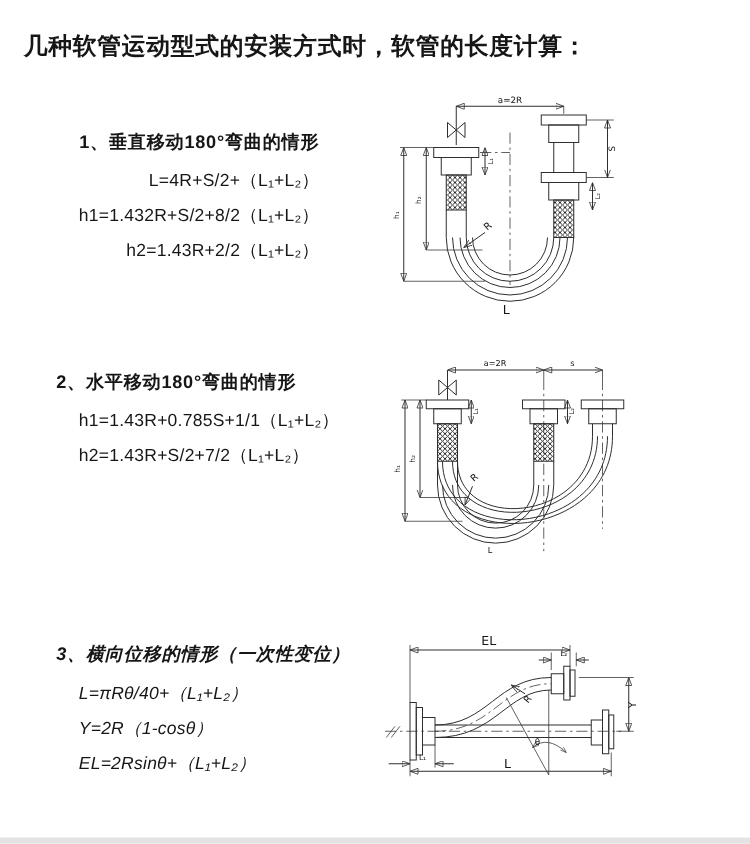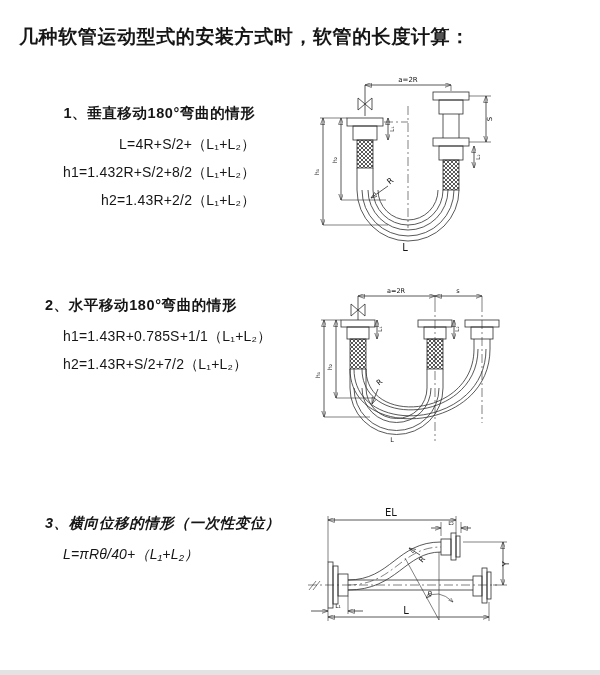--- a/index.html
+++ b/index.html
@@ -36,20 +36,22 @@
 
   <div class="sec" id="sec2">
     <div class="heading">2、水平移动180°弯曲的情形</div>
     <div class="f">h1=1.43R+0.785S+1/1（L₁+L₂）</div>
     <div class="f">h2=1.43R+S/2+7/2（L₁+L₂）</div>
   </div>
 
   <div class="sec" id="sec3">
     <div class="heading">3、横向位移的情形（一次性变位）</div>
     <div class="f">L=πRθ/40+（L₁+L₂）</div>
+    <div class="f">Y=2R（1-cosθ）</div>
+    <div class="f">EL=2Rsinθ+（L₁+L₂）</div>
   </div>
 
   <svg id="d1" width="245" height="188" viewBox="0 0 245 188">
     <defs>
       <pattern id="hx" width="4" height="4" patternUnits="userSpaceOnUse">
         <path d="M0,4 L4,0 M0,0 L4,4" stroke="#5a5a5a" stroke-width="0.5"></path>
       </pattern>
       <marker id="aE" orient="auto" refX="8" refY="3" markerWidth="9" markerHeight="7">
         <path d="M0,0 L8,3 L0,6 Z" fill="#2e2e2e" stroke="none"></path>
       </marker>

